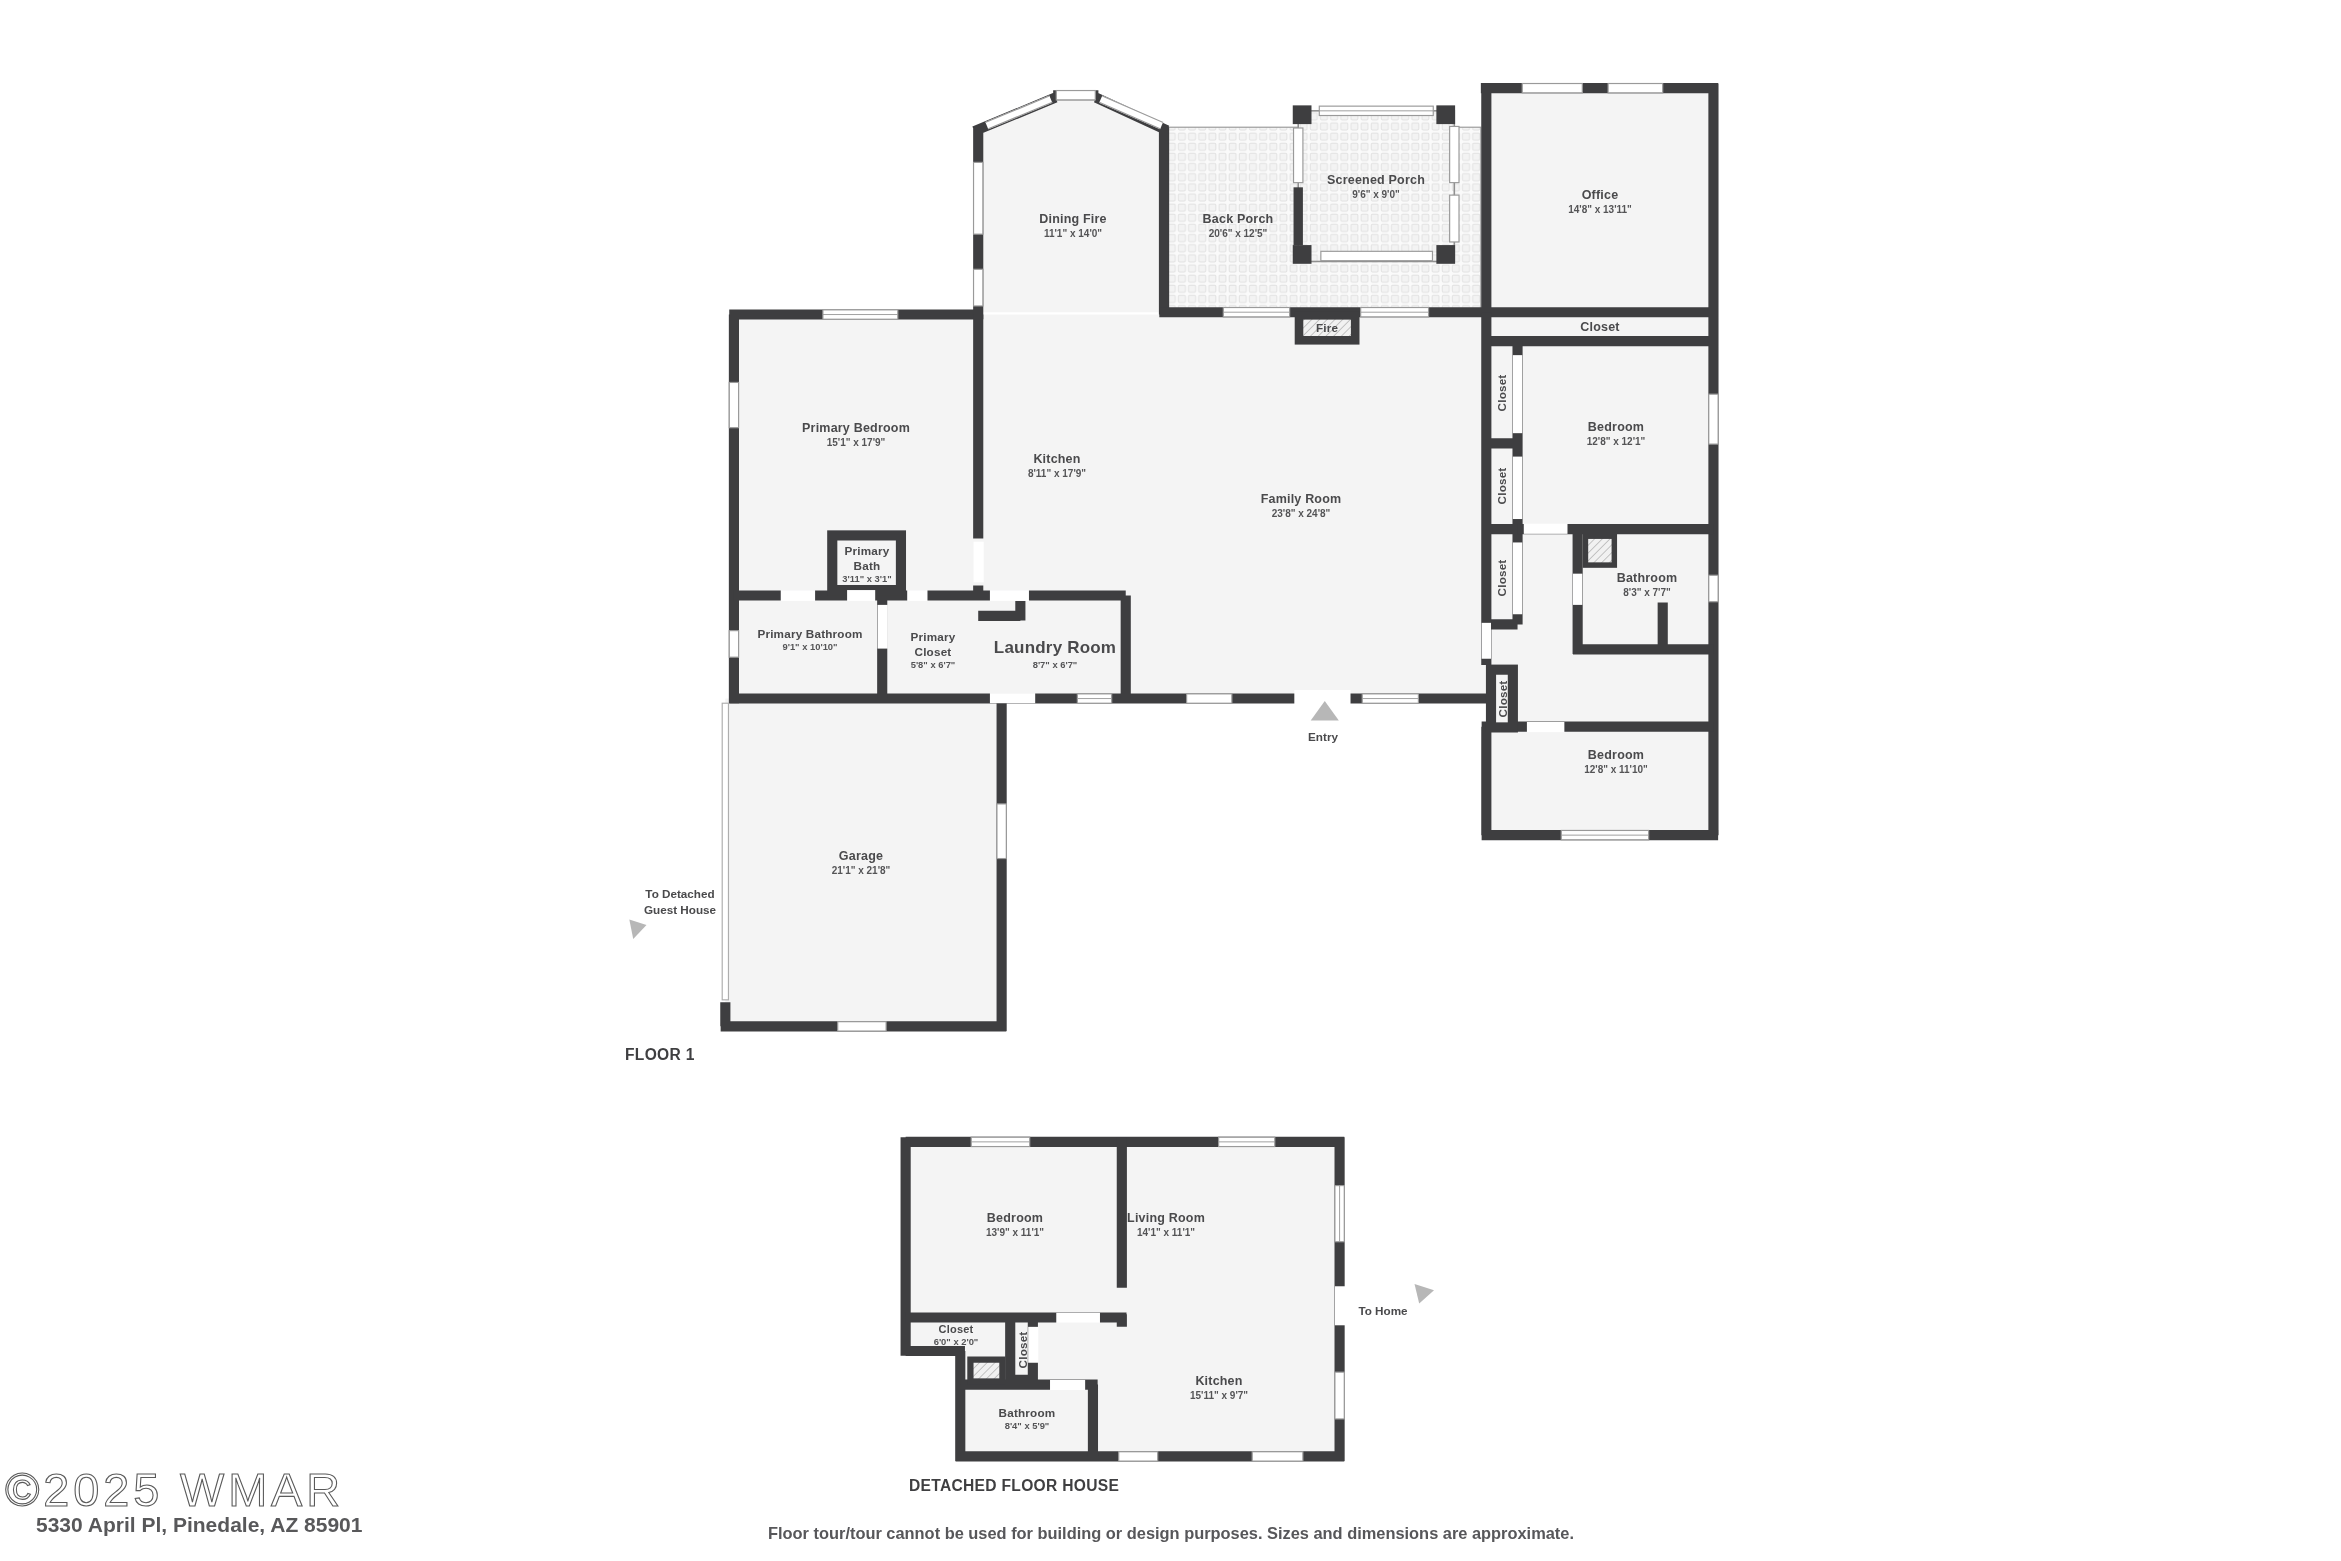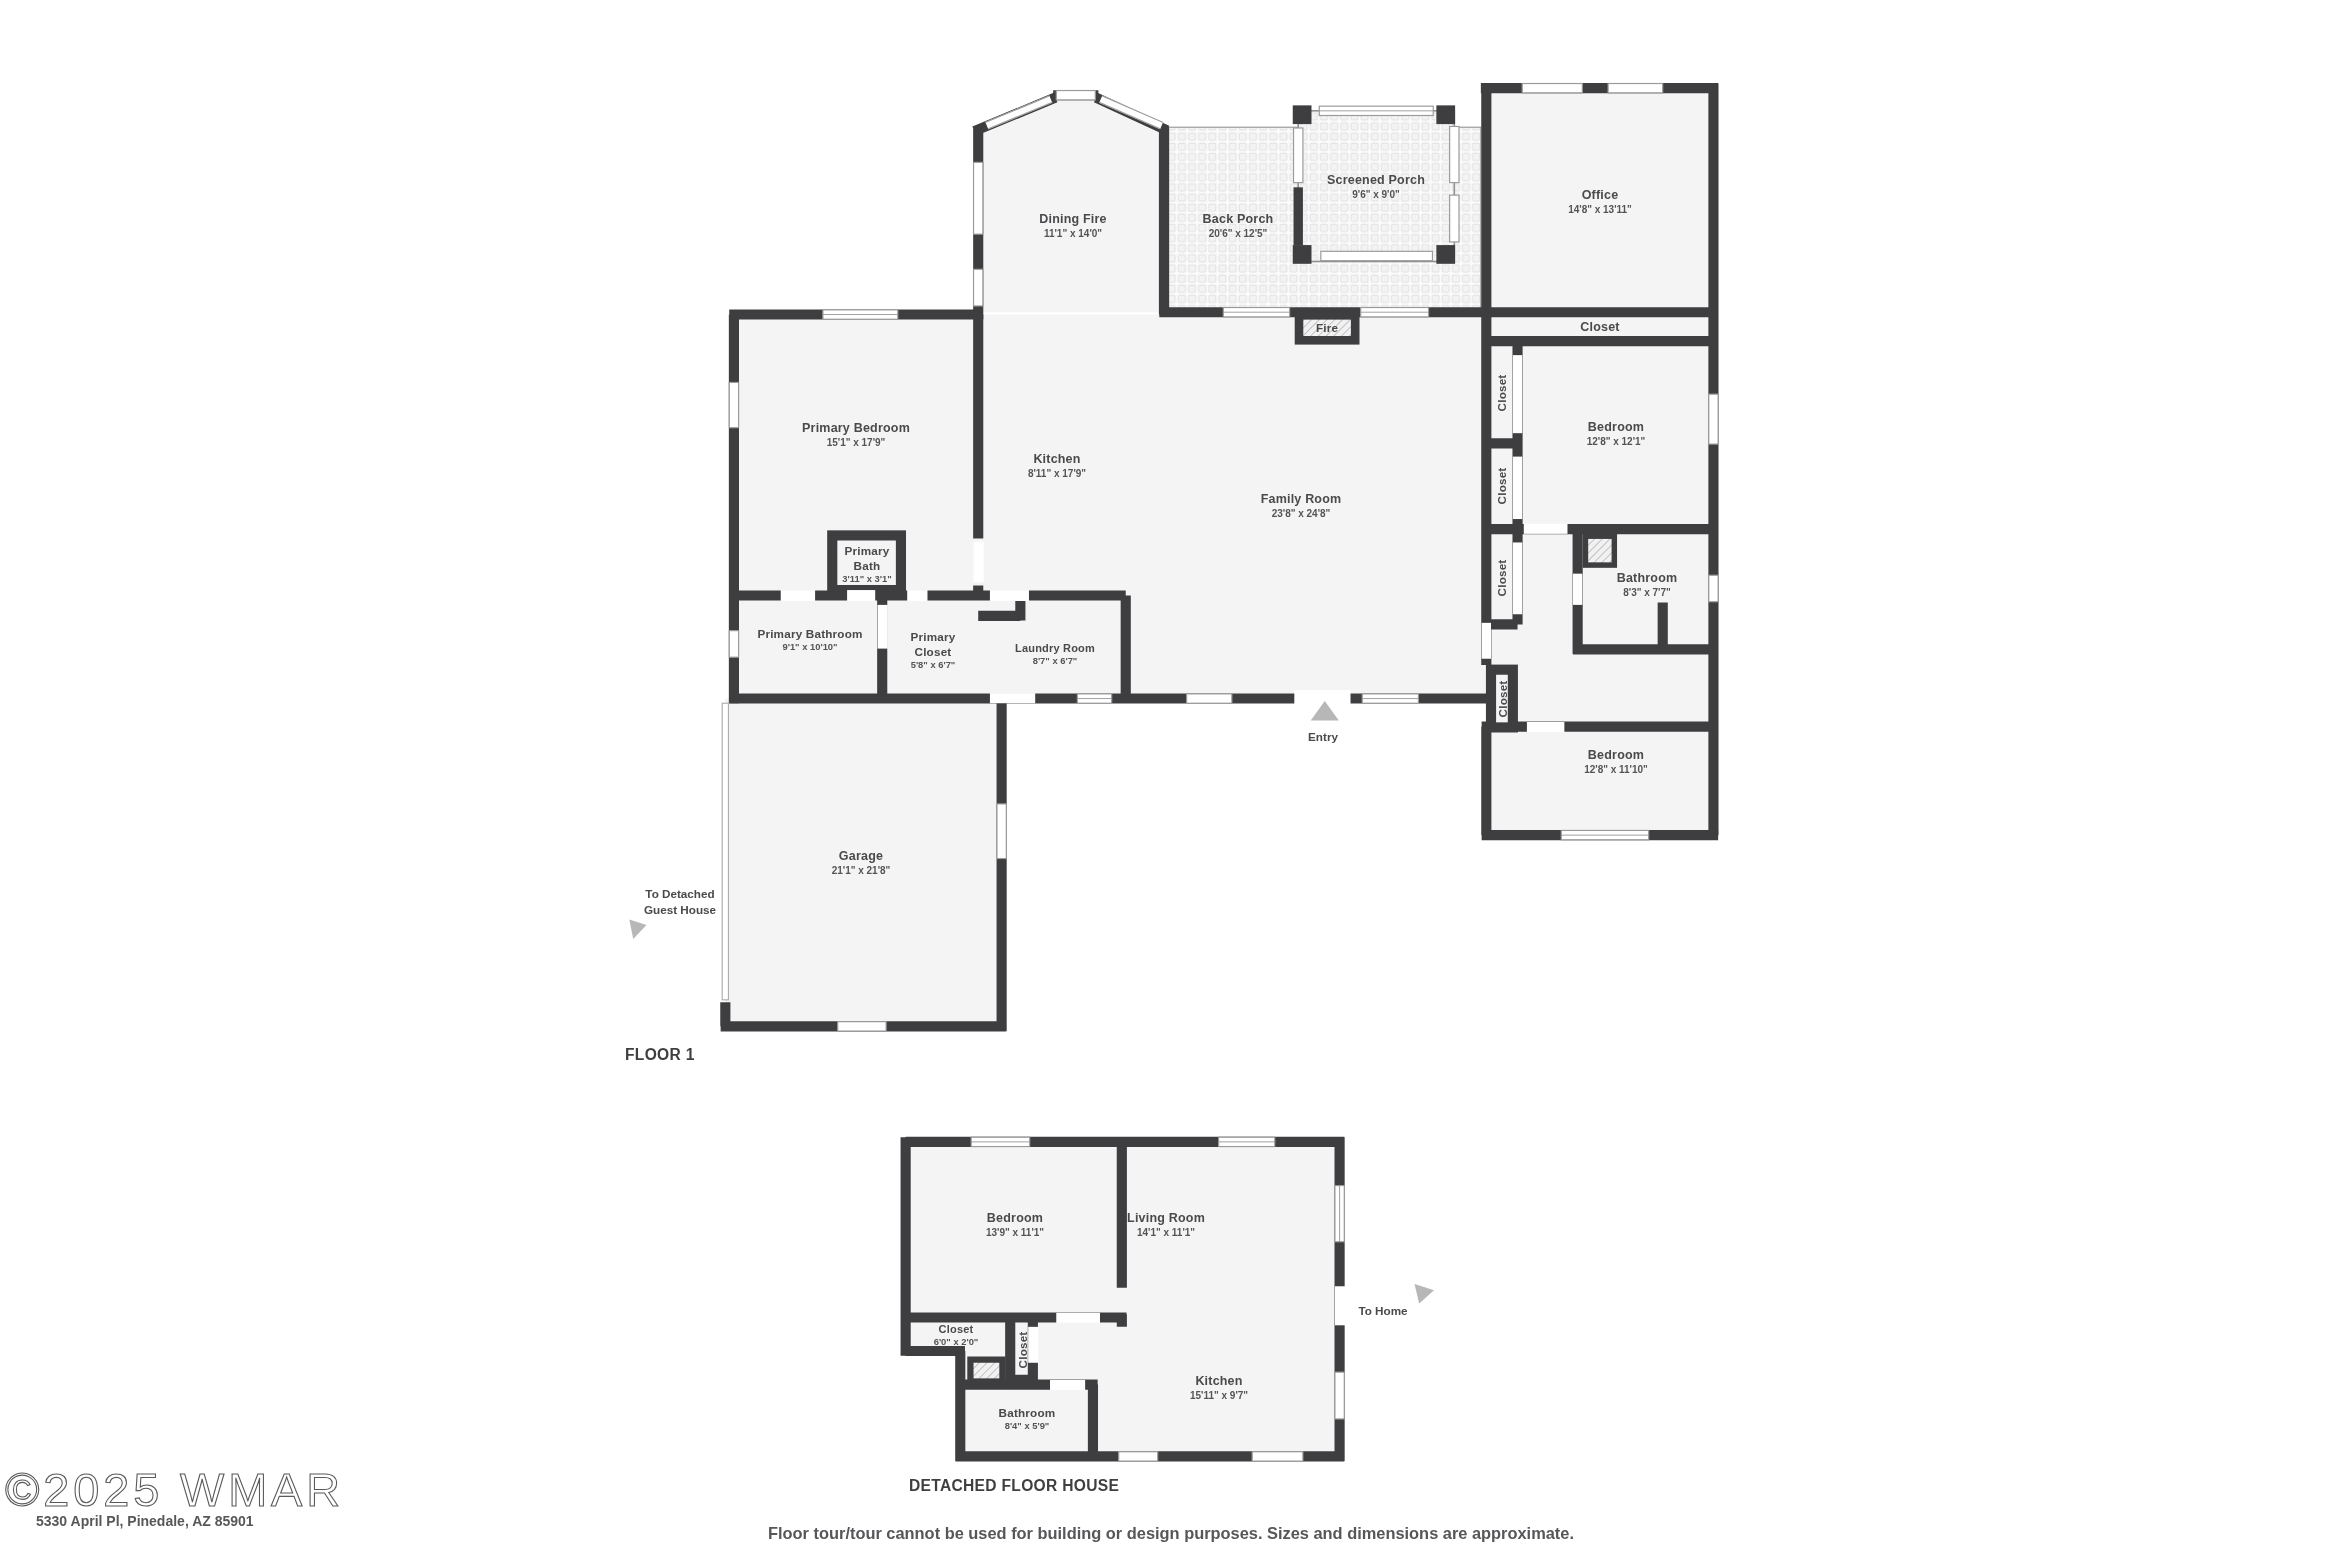--- a/index.html
+++ b/index.html
@@ -11,21 +11,21 @@
   .lab .n{display:block;font-weight:700;font-size:12.5px;letter-spacing:0.2px;}
   .lab .d{display:block;font-weight:600;font-size:10px;color:#545456;}
   .lab.wrap{white-space:normal;}
   .lab.wrap .n{white-space:normal;}
   .vlab{position:absolute;transform:translate(-50%,-50%) rotate(-90deg);font-weight:700;
         font-size:11.7px;color:#4a4a4c;letter-spacing:0.2px;white-space:nowrap;}
   .area-title{position:absolute;font-weight:800;font-size:15.6px;color:#3f3f41;
         letter-spacing:0.3px;white-space:nowrap;transform:translateY(-50%);}
   .note{position:absolute;transform:translate(-50%,-50%);text-align:center;font-weight:700;
         font-size:11.7px;color:#4a4a4c;line-height:1.35;}
-  #address{position:absolute;left:36px;top:1513px;font-weight:700;font-size:14px;color:#58585a;}
+  #address{position:absolute;left:36px;top:1513px;font-weight:700;font-size:21px;color:#58585a;}
   #disclaimer{position:absolute;left:50%;transform:translateX(-50%);top:1524px;
         font-weight:700;font-size:16.4px;color:#57575a;white-space:nowrap;}
 </style>
 </head>
 <body>
 
 <div id="page">
 
 <svg id="plan-svg" width="2342" height="1561" viewBox="0 0 3000 2000">
   <defs>
@@ -230,21 +230,21 @@
 </div>
 <div class="lab" style="left:810px;top:640px">
   <span class="n" style="font-size:11.7px">Primary Bathroom</span>
   <span class="d" style="font-size:9.4px">9'1" x 10'10"</span>
 </div>
 <div class="lab wrap" style="left:933px;top:650px;width:72px">
   <span class="n" style="font-size:11.7px">Primary Closet</span>
   <span class="d" style="font-size:9.4px">5'8" x 6'7"</span>
 </div>
 <div class="lab" style="left:1055px;top:654px">
-  <span class="n" style="font-size:11px">Laundry Room</span>
+  <span class="n" style="font-size:17px">Laundry Room</span>
   <span class="d" style="font-size:9.4px">8'7" x 6'7"</span>
 </div>
 <div class="lab" style="left:861px;top:863px">
   <span class="n">Garage</span>
   <span class="d">21'1" x 21'8"</span>
 </div>
 
 <div class="vlab" style="left:1501px;top:393px">Closet</div>
 <div class="vlab" style="left:1501px;top:486px">Closet</div>
 <div class="vlab" style="left:1501px;top:578px">Closet</div>

